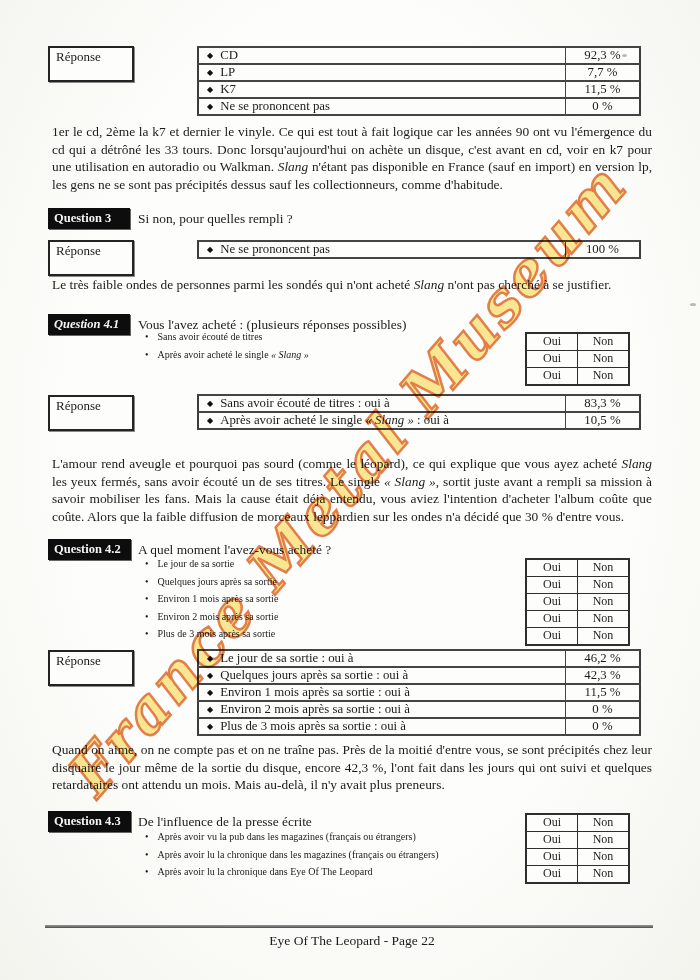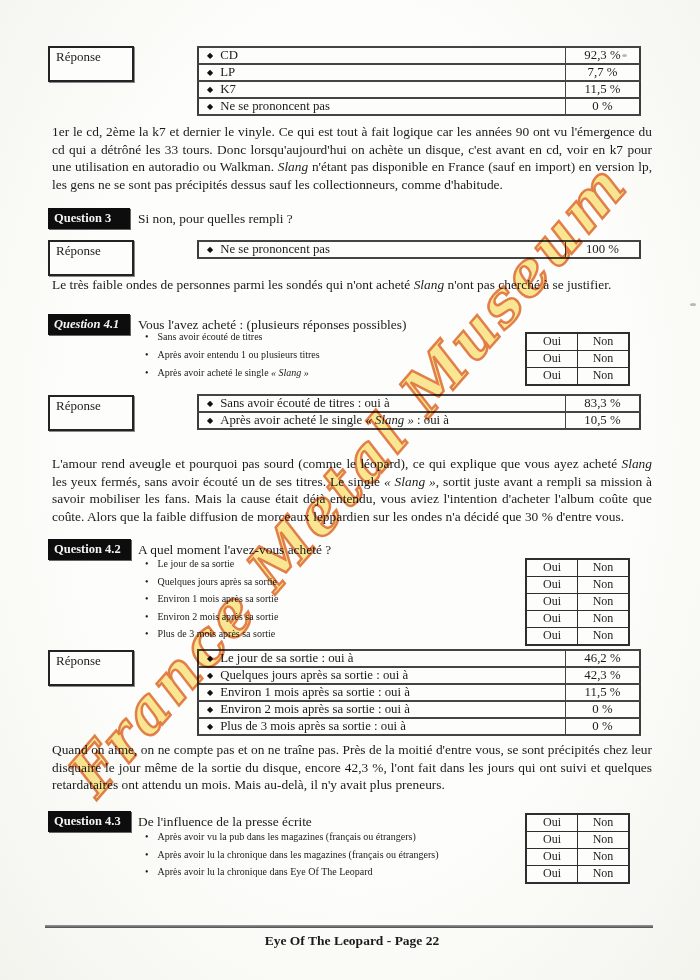--- a/index.html
+++ b/index.html
@@ -29,21 +29,21 @@
   .dot{margin-right:9px;}
   .it{font-style:italic;}
   .watermark{position:absolute;left:-62px;top:444px;width:820px;text-align:center;
              transform:rotate(-49deg);font-size:60px;font-weight:bold;font-style:italic;
              font-family:"DejaVu Serif",serif;white-space:nowrap;letter-spacing:3px;
              color:rgba(250,224,118,0.78);-webkit-text-stroke:2.5px rgba(223,108,52,0.85);
              mix-blend-mode:multiply;pointer-events:none;z-index:6;}
   .footline{position:absolute;left:45px;top:925px;width:608px;height:3px;
             background:linear-gradient(to bottom,#9a9a9a,#4d4d4d);}
   .foottext{position:absolute;left:52px;top:933px;width:600px;text-align:center;
-            font-weight:bold;font-size:13.5px;}
+            font-weight:normal;font-size:13.5px;}
   .speck{position:absolute;background:#b9b9b2;border-radius:50%;}
 </style>
 </head>
 <body>
 
 <div class="page">
 
   <div class="rlabel" style="top:46px;">Réponse</div>
   <table class="dtable" style="top:46px;">
     <tbody>
@@ -84,21 +84,20 @@
     </table>
 
   <div class="para" style="top:276px;">
     <span>Le très faible ondes de personnes parmi les sondés qui n'ont acheté </span><span class="it">Slang</span><span> n'ont pas cherché à se justifier.</span>
   </div>
 
   <div class="qbox" style="top:314px;font-style:italic;">Question 4.1</div>
   <div class="qtext" style="top:317px;">Vous l'avez acheté : (plusieurs réponses possibles)</div>
   <div class="bullets" style="top:331px;">
     <div class="bl"><span class="dot">•</span><span>Sans avoir écouté de titres</span></div>
-    <div class="bl"><span class="dot">•</span><span>Après avoir entendu 1 ou plusieurs titres</span></div>
     <div class="bl"><span class="dot">•</span><span>Après avoir acheté le single </span><span class="it">« Slang »</span></div>
   </div>
   <table class="mini" style="top:332px;">
     <tbody>
         <tr>
           <td>Oui</td>
           <td>Non</td>
         </tr>
     <tr>
           <td>Oui</td>

